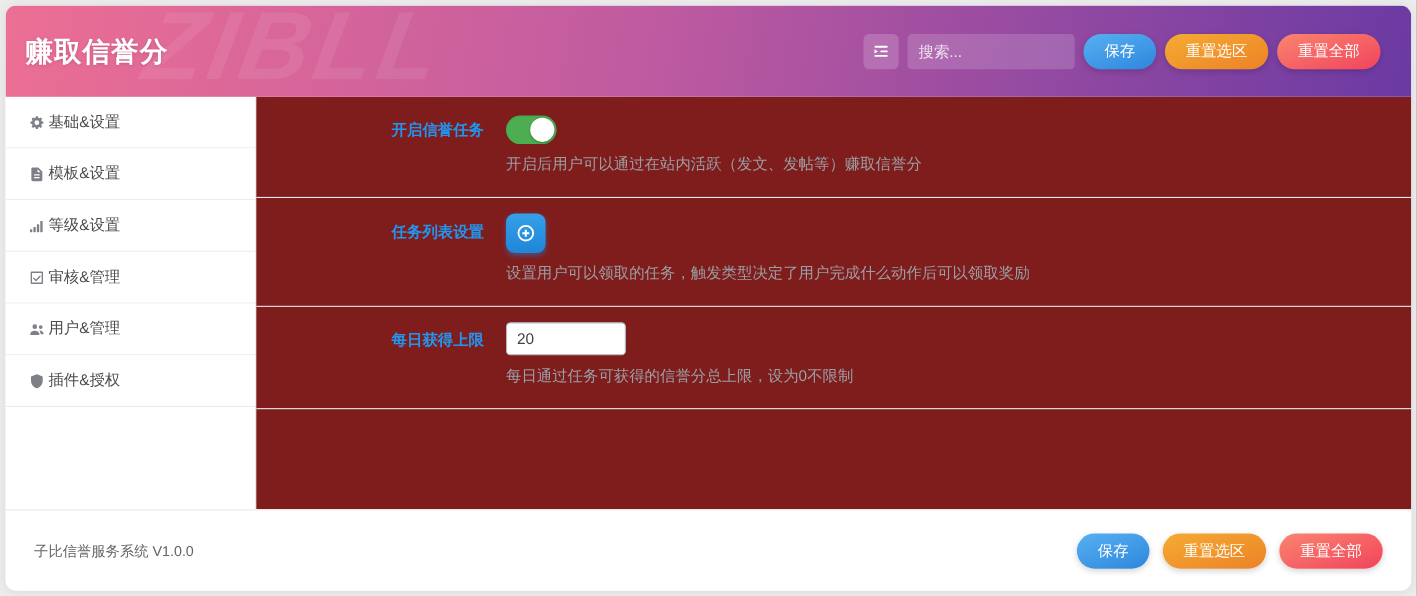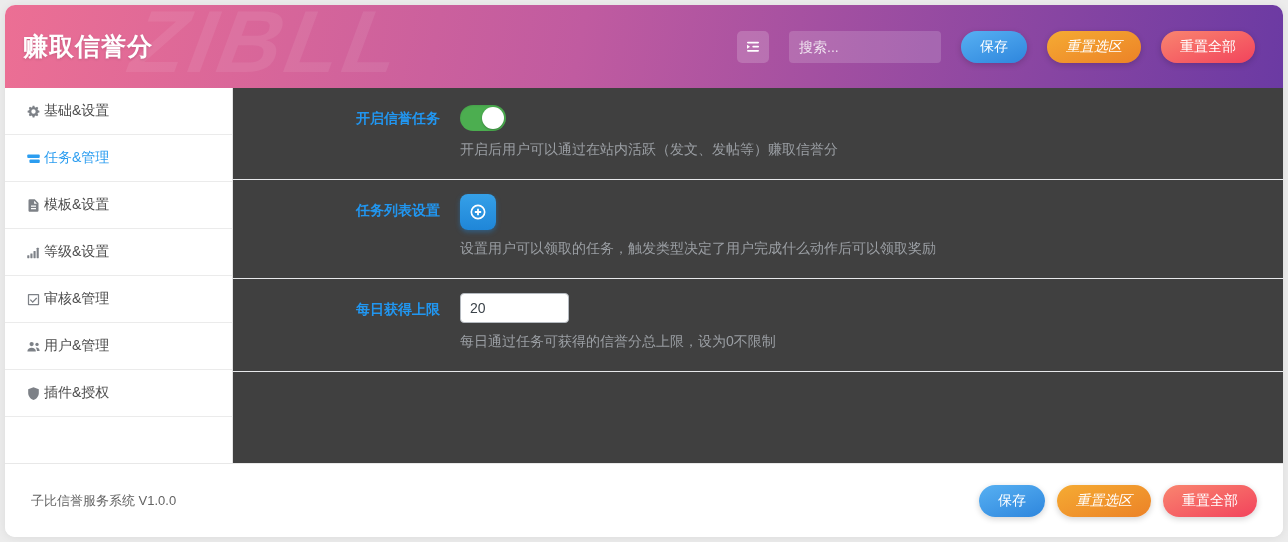--- a/index.html
+++ b/index.html
@@ -26,60 +26,60 @@
   .watermark {
     position:absolute; left:128px; top:-14px;
     font-size:88px; font-weight:bold; font-style:italic;
     letter-spacing:4px; transform:skewX(-10deg);
     color:rgba(255,255,255,.08); user-select:none; white-space:nowrap;
   }
   .page-title {
     position:relative; color:#fff; font-size:25px; font-weight:bold;
     text-shadow:0 1px 3px rgba(0,0,0,.15); letter-spacing:1px;
   }
-  .header-right { position:relative; margin-left:auto; display:flex; align-items:center; gap:20px; }
+  .header-right { position:relative; margin-left:auto; display:flex; align-items:center; gap:8px; }
   .icon-btn {
     width:32px; height:32px; border-radius:5px;
     background:rgba(255,255,255,.18); border:none; cursor:pointer;
     display:flex; align-items:center; justify-content:center; color:#fff;
   }
   .icon-btn svg { width:16px; height:16px; }
   .search-input {
     width:152px; height:32px; border:none; border-radius:4px;
     background:rgba(255,255,255,.16); color:#fff; font-size:14px;
     padding:0 10px; outline:none;
   }
   .search-input::placeholder { color:rgba(255,255,255,.8); }
   .pill-btn {
     height:32px; padding:0 19px; border:none; border-radius:16px;
     color:#fff; font-size:14px; cursor:pointer; white-space:nowrap;
     box-shadow:0 2px 6px rgba(0,0,0,.18);
     font-family:inherit;
   }
   .btn-blue   { background:linear-gradient(160deg,#57b0f2,#2e86dd); }
-  .btn-orange { background:linear-gradient(160deg,#f5ab33,#ec8227);font-style:italic; }
+  .btn-orange { background:linear-gradient(160deg,#f5ab33,#ec8227); }
   .btn-red    { background:linear-gradient(160deg,#f9856f,#f2435c); }
 
   
   .body-wrap { flex:1; display:flex; min-height:0; }
   .sidebar {
     width:228px; flex:0 0 228px; background:#fff;
     border-right:1px solid #e3e3e3;
   }
   .side-item {
     height:47px; display:flex; align-items:center; gap:3px;
     padding:0 12px 0 20px; border-bottom:1px solid #ebebeb;
     font-size:14px; color:#4c4c4c; cursor:pointer; background:#fff;
   }
   .side-item .s-icon { width:16px; height:16px; color:#7d8187; display:flex; align-items:center; justify-content:center; }
   .side-item .s-icon svg { width:15px; height:15px; }
   .side-item.active { color:#2b9df0; }
   .side-item.active .s-icon { color:#2b9df0; }
 
-  .content { flex:1; background:#404040; display:flex; flex-direction:column; }
+  .content { flex:1; background:#7f1d1d; display:flex; flex-direction:column; }
   .setting-row {
     display:flex; align-items:flex-start;
     padding:14px 20px 20px 0; border-bottom:1px solid #e7e9eb;
   }
   .setting-label {
     width:227px; flex:0 0 227px; text-align:right; padding-right:20px;
     color:#2196f0; font-size:14px; font-weight:bold; line-height:32px;
   }
   .setting-control { flex:1; padding-top:0; }
   .setting-desc { margin-top:10px; font-size:14px; color:#9b9fa4; }
@@ -150,31 +150,20 @@
   <div class="body-wrap">
 
     <div class="sidebar">
       <div class="side-item">
         <span class="s-icon">
           <svg viewBox="0 0 24 24">
               <path fill="currentColor" fill-rule="evenodd" d="M12 15.5a3.5 3.5 0 1 1 0-7 3.5 3.5 0 0 1 0 7zm9.4-2.1v-2.8l-2.3-.5a7.3 7.3 0 0 0-.7-1.7l1.3-2-2-2-2 1.3a7.3 7.3 0 0 0-1.7-.7l-.6-2.4h-2.8l-.5 2.4a7.3 7.3 0 0 0-1.7.7l-2-1.3-2 2 1.3 2a7.3 7.3 0 0 0-.7 1.7l-2.4.5v2.8l2.4.5c.2.6.4 1.2.7 1.7l-1.3 2 2 2 2-1.3c.5.3 1.1.5 1.7.7l.5 2.4h2.8l.6-2.4c.6-.2 1.2-.4 1.7-.7l2 1.3 2-2-1.3-2c.3-.5.5-1.1.7-1.7l2.3-.5z"></path>
             </svg>
         </span>
         <span>基础&amp;设置</span>
-      </div>
-      <div class="side-item active">
-        <span class="s-icon">
-          <svg viewBox="0 0 24 24">
-              <g fill="currentColor">
-                <rect x="2" y="5.5" width="20" height="5.5" rx="1.6"></rect>
-                <rect x="5.5" y="13.5" width="16.5" height="5.5" rx="1.6"></rect>
-              </g>
-            </svg>
-        </span>
-        <span>任务&amp;管理</span>
       </div>
       <div class="side-item">
         <span class="s-icon">
           <svg viewBox="0 0 24 24">
               <path fill="currentColor" fill-rule="evenodd" d="M14 2H6a2 2 0 0 0-2 2v16c0 1.1.9 2 2 2h12a2 2 0 0 0 2-2V8l-6-6zm-1 2.5V9h4.5L13 4.5zM8 12h8v1.8H8V12zm0 4h8v1.8H8V16z"></path>
             </svg>
         </span>
         <span>模板&amp;设置</span>
       </div>
       <div class="side-item">

